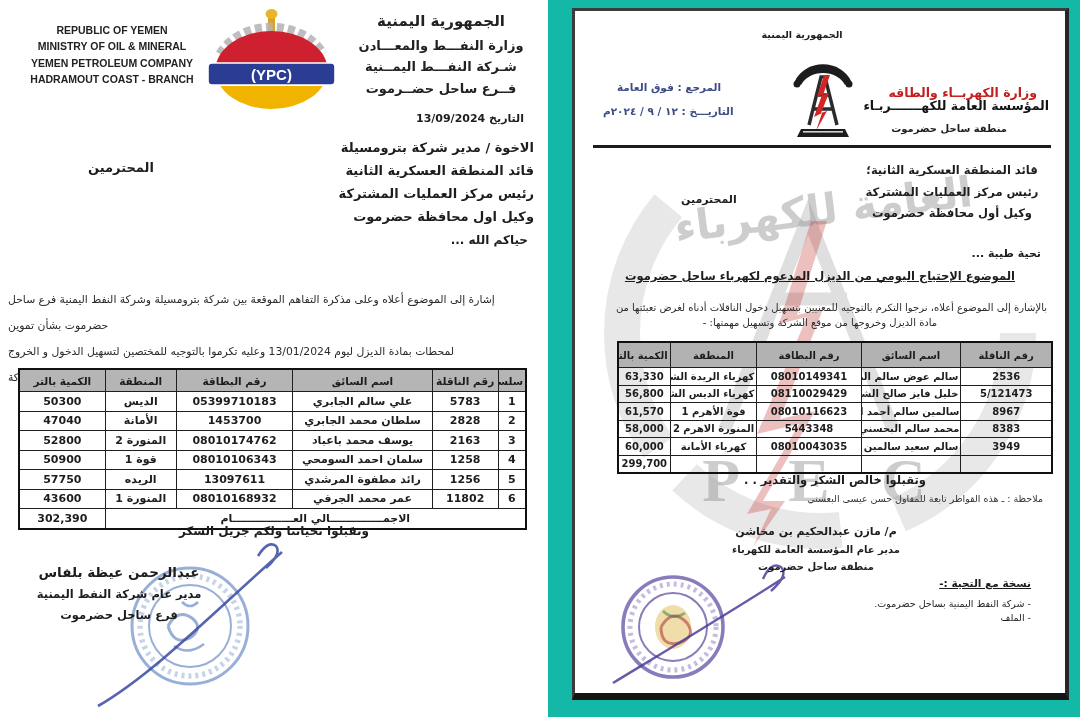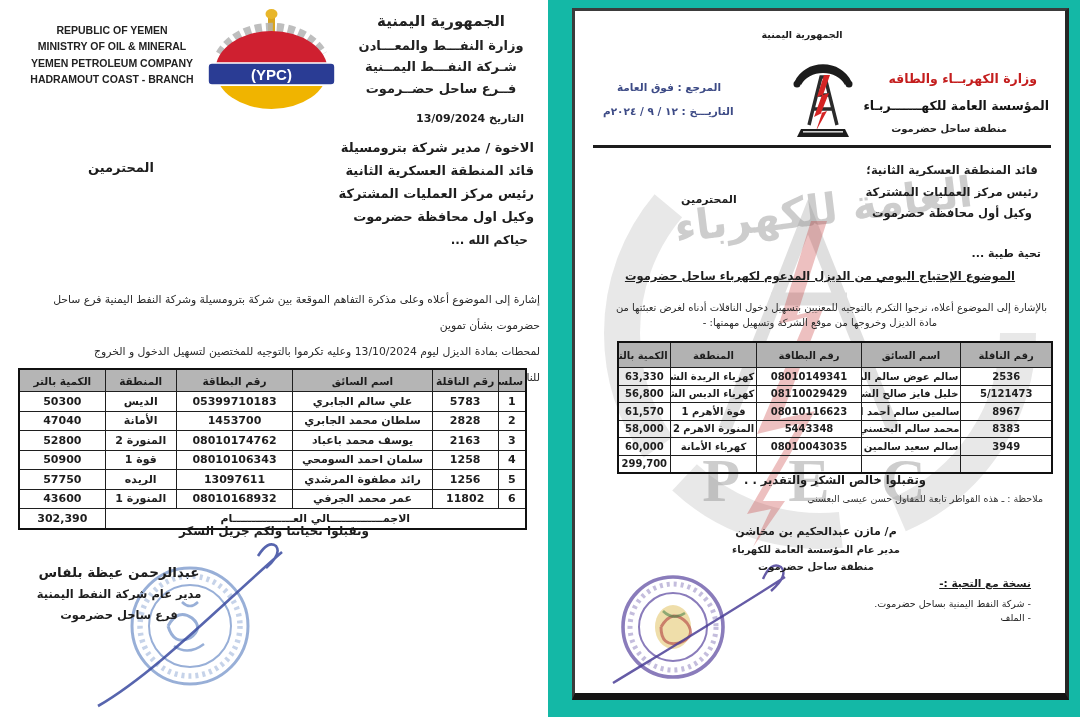--- a/index.html
+++ b/index.html
@@ -17,21 +17,21 @@
   .l-logo{left:206px;top:6px;}
   .ar-head{right:12px;top:12px;width:190px;text-align:center;font-weight:bold;color:#222;}
   .ar-head .callig{font-size:15px;margin-bottom:5px;}
   .ar-head .hline{font-size:13px;line-height:1.65;}
   .l-date{right:24px;top:112px;font-size:11px;font-weight:bold;}
   .l-addr{right:14px;top:136px;width:196px;text-align:right;font-size:13px;font-weight:bold;line-height:23px;}
   .l-hon{left:88px;top:160px;font-size:13px;font-weight:bold;}
   .l-greet{right:20px;top:233px;font-size:12px;font-weight:bold;}
   .l-subj{left:0;right:0;top:257px;text-align:center;font-size:12.5px;font-weight:bold;
           text-decoration:underline;}
-  .l-body{left:8px;right:8px;top:287px;font-size:10.8px;line-height:26px;text-align:right;color:#2a2a2a;}
+  .l-body{left:8px;right:8px;top:287px;font-size:10.8px;line-height:26px;text-align:left;color:#2a2a2a;}
   .l-close{left:0;right:0;top:524px;text-align:center;font-size:12px;font-weight:bold;}
   .l-sig{left:12px;top:564px;width:214px;text-align:center;z-index:3;}
   .l-sig .sname{font-size:13.5px;font-weight:bold;}
   .l-sig .stitle{font-size:11.5px;font-weight:bold;margin-top:7px;}
   .l-stamp{left:70px;top:538px;z-index:2;}
   
   table.dtable{border-collapse:collapse;direction:rtl;table-layout:fixed;}
   .dtable th,.dtable td{border:1.6px solid #1f1f1f;text-align:center;vertical-align:middle;
        overflow:hidden;white-space:nowrap;padding:0 2px;}
   .dtable th{background:#b5b5b5;font-size:10.5px;font-weight:bold;}
@@ -39,21 +39,21 @@
   .l-table{left:18px;top:368px;width:509px;border:2.5px solid #111;}
   .l-table th{height:21px;}
   .l-table td{height:18.5px;}
   .r-table{left:42px;top:330px;width:436px;border:2px solid #111;z-index:2;}
   .r-table th{height:24px;background:#b2b2b2;font-size:10px;}
   .r-table td{height:16.5px;font-size:10px;}
   tfoot td{font-weight:bold;}
   
   .r-rep{left:0;right:36px;top:18px;text-align:center;font-size:9.5px;font-weight:bold;}
   .r-logo{left:214px;top:40px;}
-  .r-min{right:28px;top:60px;font-size:12.5px;font-weight:bold;color:#c41e1e;}
+  .r-min{right:28px;top:74px;font-size:12.5px;font-weight:bold;color:#c41e1e;}
   .r-corp{right:16px;top:87px;font-size:12.5px;font-weight:bold;color:#141414;}
   .r-region{right:58px;top:112px;font-size:10px;font-weight:bold;}
   .r-ref{left:42px;top:70px;font-size:10.5px;font-weight:bold;color:#3d4b86;}
   .r-date{left:28px;top:94px;font-size:10.5px;font-weight:bold;color:#3d4b86;}
   .r-div{left:18px;right:14px;top:134px;height:3px;background:#1c1c1c;}
   .r-addr{right:18px;top:149px;width:190px;text-align:center;font-size:11.5px;font-weight:bold;line-height:21.5px;}
   .r-hon{left:106px;top:182px;font-size:11px;font-weight:bold;}
   .r-greet{right:24px;top:236px;font-size:11px;font-weight:bold;}
   .r-subj{left:16px;right:16px;top:258px;text-align:center;font-size:11.5px;font-weight:bold;
           text-decoration:underline;}
@@ -116,21 +116,21 @@
     <div class="abs ar l-addr">
         <div>الاخوة / مدير شركة بترومسيلة</div>
         <div>قائد المنطقة العسكرية الثانية</div>
         <div>رئيس مركز العمليات المشتركة</div>
         <div>وكيل اول محافظة حضرموت</div>
       </div>
     <div class="abs ar l-hon">المحترمين</div>
     <div class="abs ar l-greet">حياكم الله ...</div>
     <div class="abs ar l-body">
         <div>إشارة إلى الموضوع أعلاه وعلى مذكرة التفاهم الموقعة بين شركة بترومسيلة وشركة النفط اليمنية فرع ساحل حضرموت بشأن تموين</div>
-        <div>لمحطات بمادة الديزل ليوم  13/10/2024  وعليه تكرموا بالتوجيه للمختصين لتسهيل الدخول و الخروج</div>
+        <div>لمحطات بمادة الديزل ليوم  13/01/2024  وعليه تكرموا بالتوجيه للمختصين لتسهيل الدخول و الخروج</div>
         <div>للناقلات الموضحة بالكشف أدناه إلى موقع الشركة</div>
       </div>
 
     <table class="abs dtable l-table">
       <colgroup>
         <col style="width:5.5%">
           <col style="width:13%">
           <col style="width:27.5%">
         <col style="width:23%">
           <col style="width:14%">

